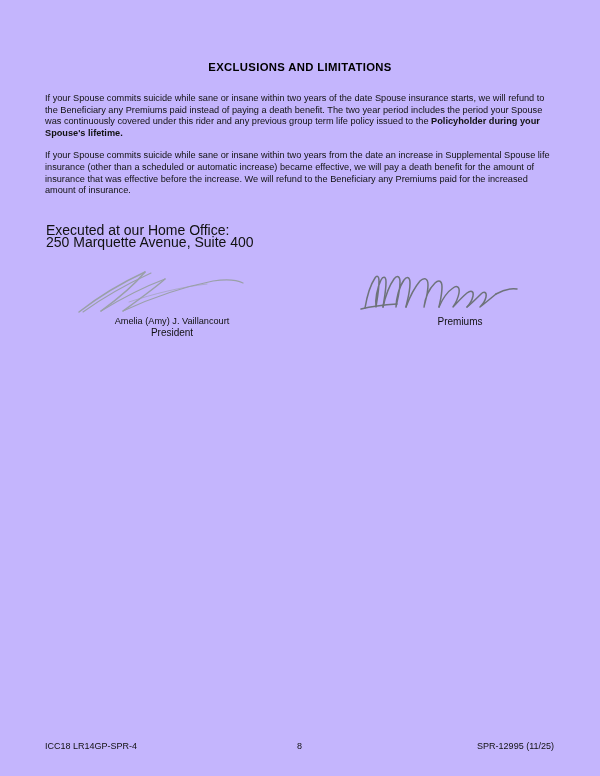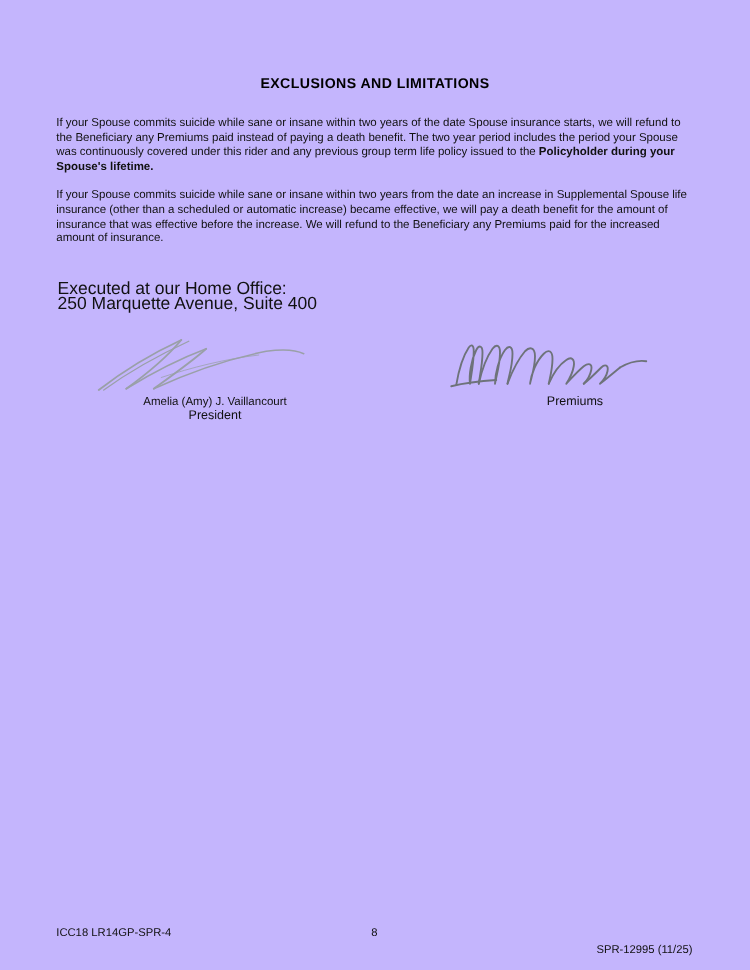--- a/index.html
+++ b/index.html
@@ -123,21 +123,21 @@
   .footer-center {
     position: absolute;
     left: 0;
     top: 0;
     width: 509px;
     text-align: center;
   }
   .footer-right {
     position: absolute;
     right: 0;
-    top: 13px;
+    top: 0;
     white-space: nowrap;
     text-align: right;
   }
 </style>
 </head>
 <body>
 
 <div class="page">
 
   <div class="doc-title">EXCLUSIONS AND LIMITATIONS</div>

